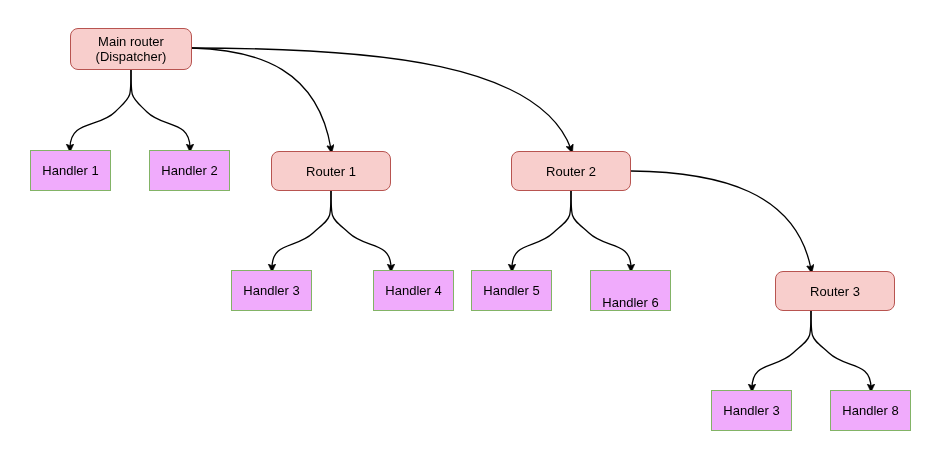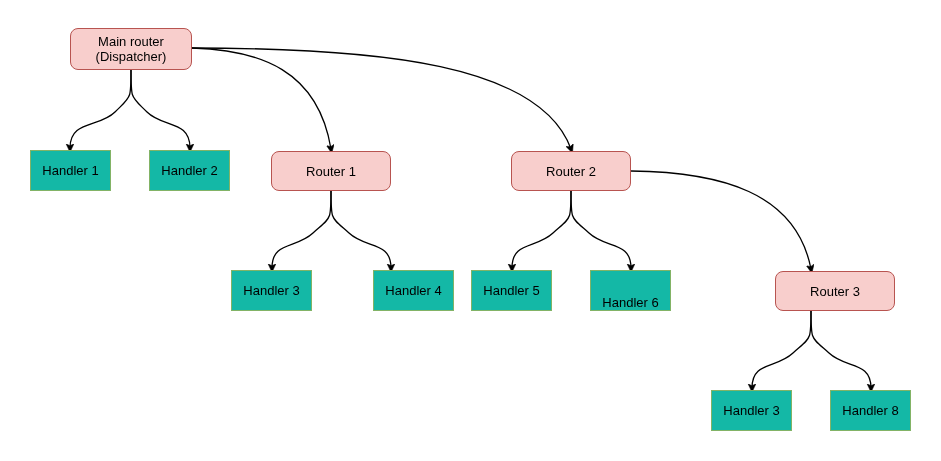--- a/index.html
+++ b/index.html
@@ -37,21 +37,21 @@
     border-width: 1px;
     border-style: solid;
     z-index: 2;
   }
   .node-router {
     background: #f8cecc;
     border-color: #b85450;
     border-radius: 8px;
   }
   .node-handler {
-    background: #14b8a6;
+    background: #f0abfc;
     border-color: #82b366;
     border-radius: 0px;
   }
   .node-label {
     white-space: pre-line;
     pointer-events: none;
   }
 </style>
 </head>
 <body>

